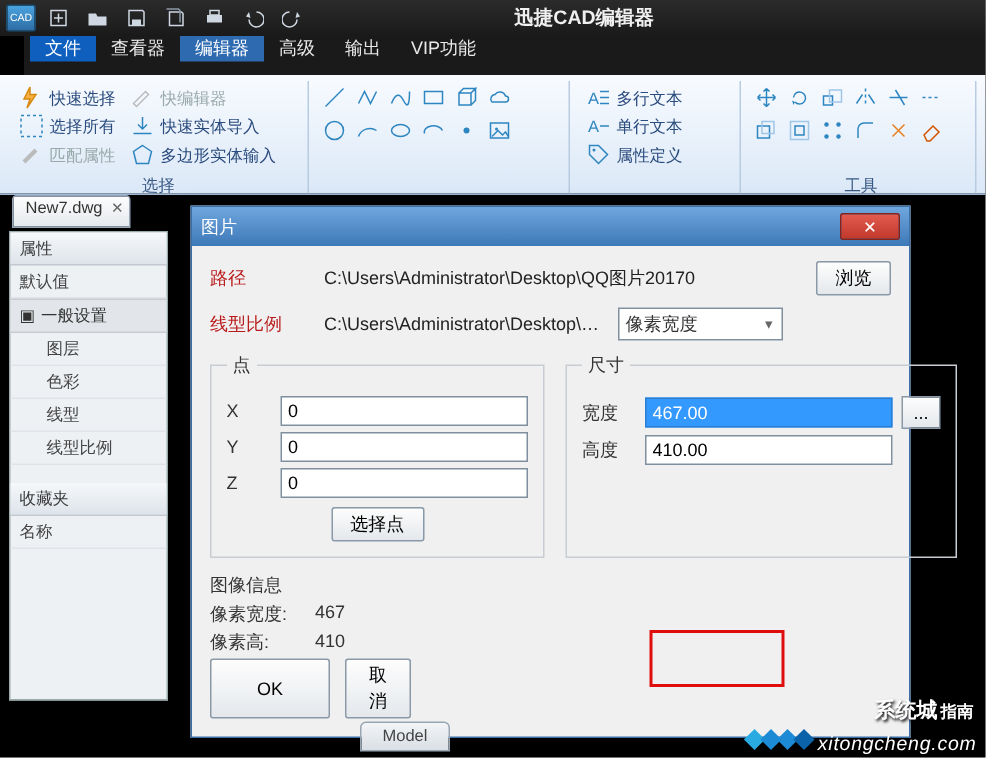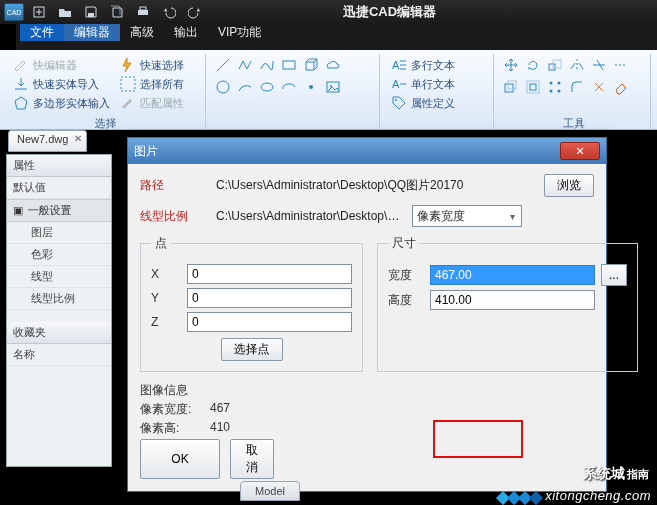--- a/index.html
+++ b/index.html
@@ -59,21 +59,21 @@
   .frow input.hl { background:#3399ff; color:#fff; border:1px solid #2a7fd4; }
   .sqbtn { width:26px; height:22px; border:1px solid #8a99a8; background:linear-gradient(#fdfdfd,#e4e8ec); font-size:12px; cursor:pointer; }
   .infoblk { margin-top:10px; font-size:12px; color:#333; }
   .infoblk .irow { display:flex; gap:10px; margin:2px 0; }
   .infoblk .irow .k { width:60px; }
   .dbuttons { display:flex; gap:10px; padding-right:2px; }
   .redmark { position:absolute; border:2px solid #e00d0d; left:433px; top:420px; width:90px; height:38px; pointer-events:none; }
 
   
   .modeltab { position:absolute; bottom:4px; left:240px; background:linear-gradient(#f3f5f7,#d9dfe5); border:1px solid #98a5b2; border-radius:4px 4px 0 0; padding:3px 14px; font-size:11px; color:#444; }
-  .watermark { position:absolute; right:6px; bottom:2px; color:#fff; font-size:13px; font-style:italic; text-shadow:1px 1px 2px #000; display:flex; align-items:flex-end; gap:4px; }
+  .watermark { position:absolute; right:6px; bottom:2px; color:#fff; font-size:13px; font-style:italic; text-shadow:1px 1px 2px #000; display:flex; align-items:flex-start; gap:4px; }
   .watermark .cubes { display:inline-flex; gap:1px; }
   .watermark .cubes span { width:10px; height:10px; background:#1d8ad6; transform:rotate(45deg); }
   .watermark .cubes span:nth-child(1){ background:#29abe2;}
   .watermark .cubes span:nth-child(4){ background:#0b62a8;}
   .watermark .txt { font-family:Arial; letter-spacing:0.5px; }
   .wmzh { position:absolute; right:8px; bottom:22px; color:#fff; font-size:14px; font-weight:bold; text-shadow:1px 1px 2px #000;}
   svg { display:block; }
   .disabled { color:#9aa !important; }
 </style>
 </head>
@@ -122,79 +122,80 @@
         <path d="M5 3a5 5 0 1 0 5 5" fill="none" stroke="#cfd8e2"></path>
         <path d="M10 3l2 3-3 1" fill="#cfd8e2"></path>
       </svg>
     </div>
   <div class="apptitle">迅捷CAD编辑器</div>
   <div style="width:80px"></div>
 </div>
 
 <div class="menubar">
   <div class="mitem active">文件</div>
+  <div class="mitem">查看器</div>
   <div class="mitem" style="background:#2d6ab0;color:#fff">编辑器</div>
   <div class="mitem">高级</div>
   <div class="mitem">输出</div>
   <div class="mitem">VIP功能</div>
 </div>
 
 <div class="ribbon">
   <div class="rgroup" style="width:200px">
     <div class="ritems">
       <div class="rcol">
+        <div class="rbtn">
+            <span class="ic">
+              <svg width="16" height="16">
+                <path d="M7 1 3 9h4l-2 6 6-9H7z" fill="#f5b041" stroke="#d68910"></path>
+              </svg>
+            </span>
+            <span>快速选择</span>
+          </div>
+        <div class="rbtn">
+            <span class="ic">
+              <svg width="16" height="16">
+                <rect x="1" y="1" width="14" height="14" fill="none" stroke="#2e86c1" stroke-dasharray="2"></rect>
+              </svg>
+            </span>
+            <span>选择所有</span>
+          </div>
         <div class="rbtn disabled">
             <span class="ic">
               <svg width="16" height="16">
-                <path d="M2 12l8-8 2 2-8 8z" fill="none" stroke="#bbb"></path>
-              </svg>
-            </span>
-            <span>快编辑器</span>
-          </div>
-        <div class="rbtn">
-            <span class="ic">
-              <svg width="16" height="16">
-                <path d="M8 2v8m-3-3 3 3 3-3M2 13h12" fill="none" stroke="#2e86c1"></path>
-              </svg>
-            </span>
-            <span>快速实体导入</span>
-          </div>
-        <div class="rbtn">
-            <span class="ic">
-              <svg width="16" height="16">
-                <polygon points="8,2 14,6 12,14 4,14 2,6" fill="none" stroke="#2e86c1"></polygon>
-              </svg>
-            </span>
-            <span>多边形实体输入</span>
+                <path d="M2 12l8-8 2 2-8 8z" fill="#bbb"></path>
+              </svg>
+            </span>
+            <span>匹配属性</span>
           </div>
       </div>
       <div class="rcol">
+        <div class="rbtn disabled">
+            <span class="ic">
+              <svg width="16" height="16">
+                <path d="M2 12l8-8 2 2-8 8z" fill="none" stroke="#bbb"></path>
+              </svg>
+            </span>
+            <span>快编辑器</span>
+          </div>
         <div class="rbtn">
             <span class="ic">
               <svg width="16" height="16">
-                <path d="M7 1 3 9h4l-2 6 6-9H7z" fill="#f5b041" stroke="#d68910"></path>
-              </svg>
-            </span>
-            <span>快速选择</span>
+                <path d="M8 2v8m-3-3 3 3 3-3M2 13h12" fill="none" stroke="#2e86c1"></path>
+              </svg>
+            </span>
+            <span>快速实体导入</span>
           </div>
         <div class="rbtn">
             <span class="ic">
               <svg width="16" height="16">
-                <rect x="1" y="1" width="14" height="14" fill="none" stroke="#2e86c1" stroke-dasharray="2"></rect>
-              </svg>
-            </span>
-            <span>选择所有</span>
-          </div>
-        <div class="rbtn disabled">
-            <span class="ic">
-              <svg width="16" height="16">
-                <path d="M2 12l8-8 2 2-8 8z" fill="#bbb"></path>
-              </svg>
-            </span>
-            <span>匹配属性</span>
+                <polygon points="8,2 14,6 12,14 4,14 2,6" fill="none" stroke="#2e86c1"></polygon>
+              </svg>
+            </span>
+            <span>多边形实体输入</span>
           </div>
       </div>
     </div>
     <div class="lbl">选择</div>
   </div>
 
   <div class="rgroup" style="width:170px">
     <div class="ricons">
       <span class="ic">
           <svg width="16" height="16">

